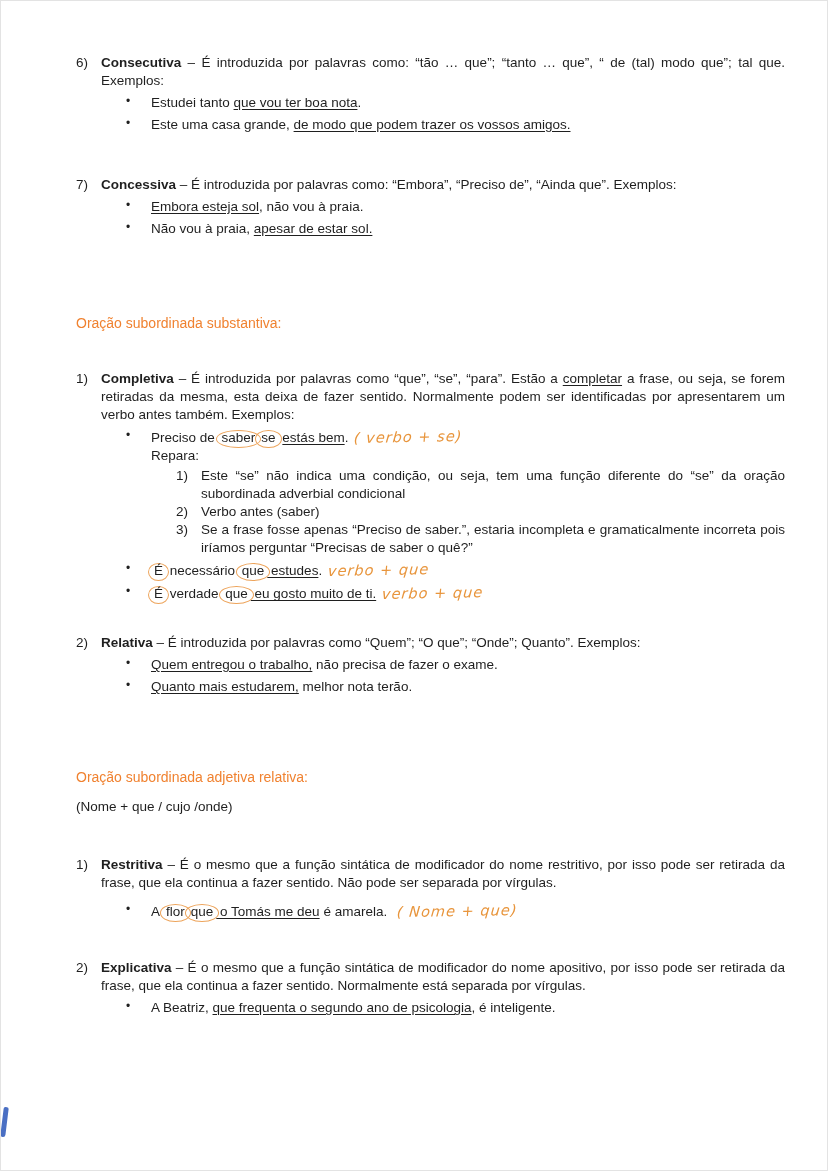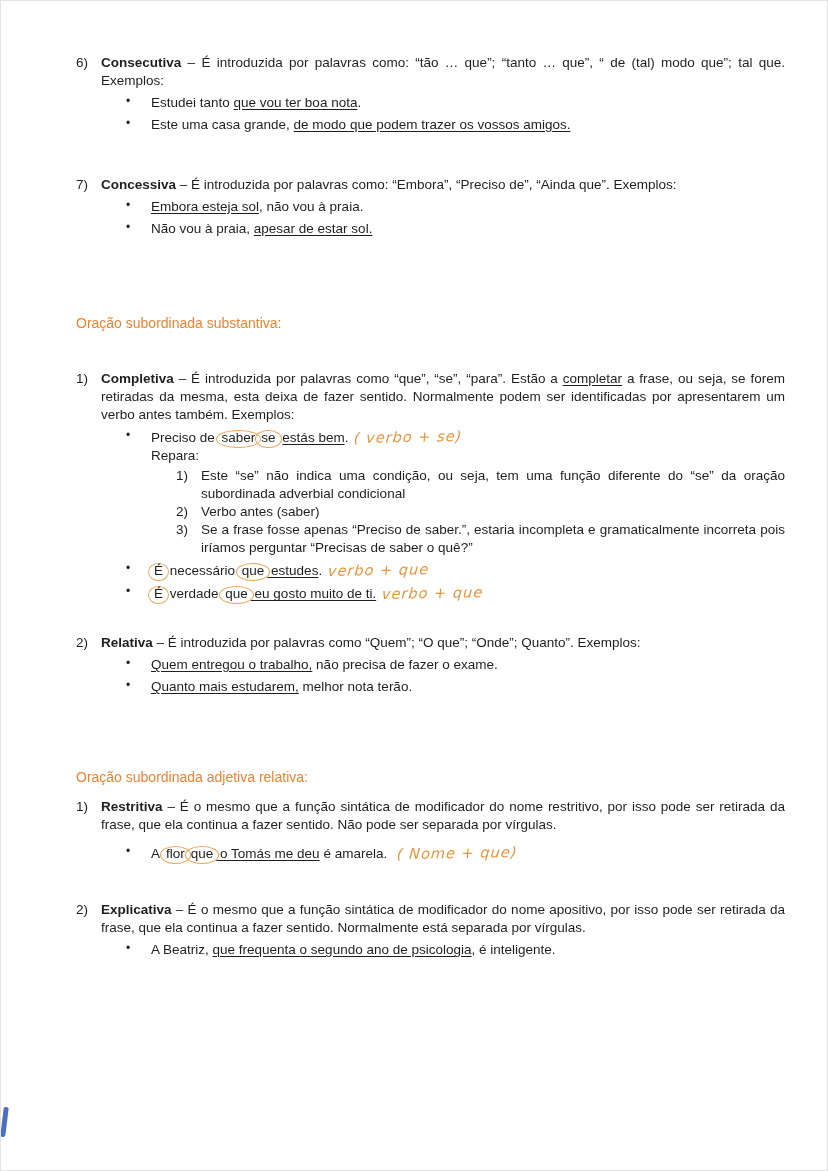--- a/index.html
+++ b/index.html
@@ -177,20 +177,21 @@
           <p class="btext"><span class="u">Quem entregou o trabalho,</span><span> não precisa de fazer o exame.</span></p>
         </div>
         <div class="bullet">
           <span class="dot">•</span>
           <p class="btext"><span class="u">Quanto mais estudarem,</span><span> melhor nota terão.</span></p>
         </div>
       </div>
     </div>
 
     <p class="oheading h-adjetiva">Oração subordinada adjetiva relativa:</p>
+    <p class="note-line">(Nome + que / cujo /onde)</p>
 
     <div class="nitem sec-restritiva">
       <span class="num">1)</span>
       <div class="nbody">
         <p class="desc just"><b>Restritiva</b><span> – É o mesmo que a função sintática de modificador do nome restritivo, por isso pode ser retirada da frase, que ela continua a fazer sentido. Não pode ser separada por vírgulas.</span></p>
         <div class="bullet">
           <span class="dot">•</span>
           <p class="btext"><span>A </span><span class="circ">flor</span><span class="u"><span class="circ">que</span><span> o Tomás me deu</span></span><span> é amarela. </span><span class="hand">( Nome + que)</span></p>
         </div>
       </div>

